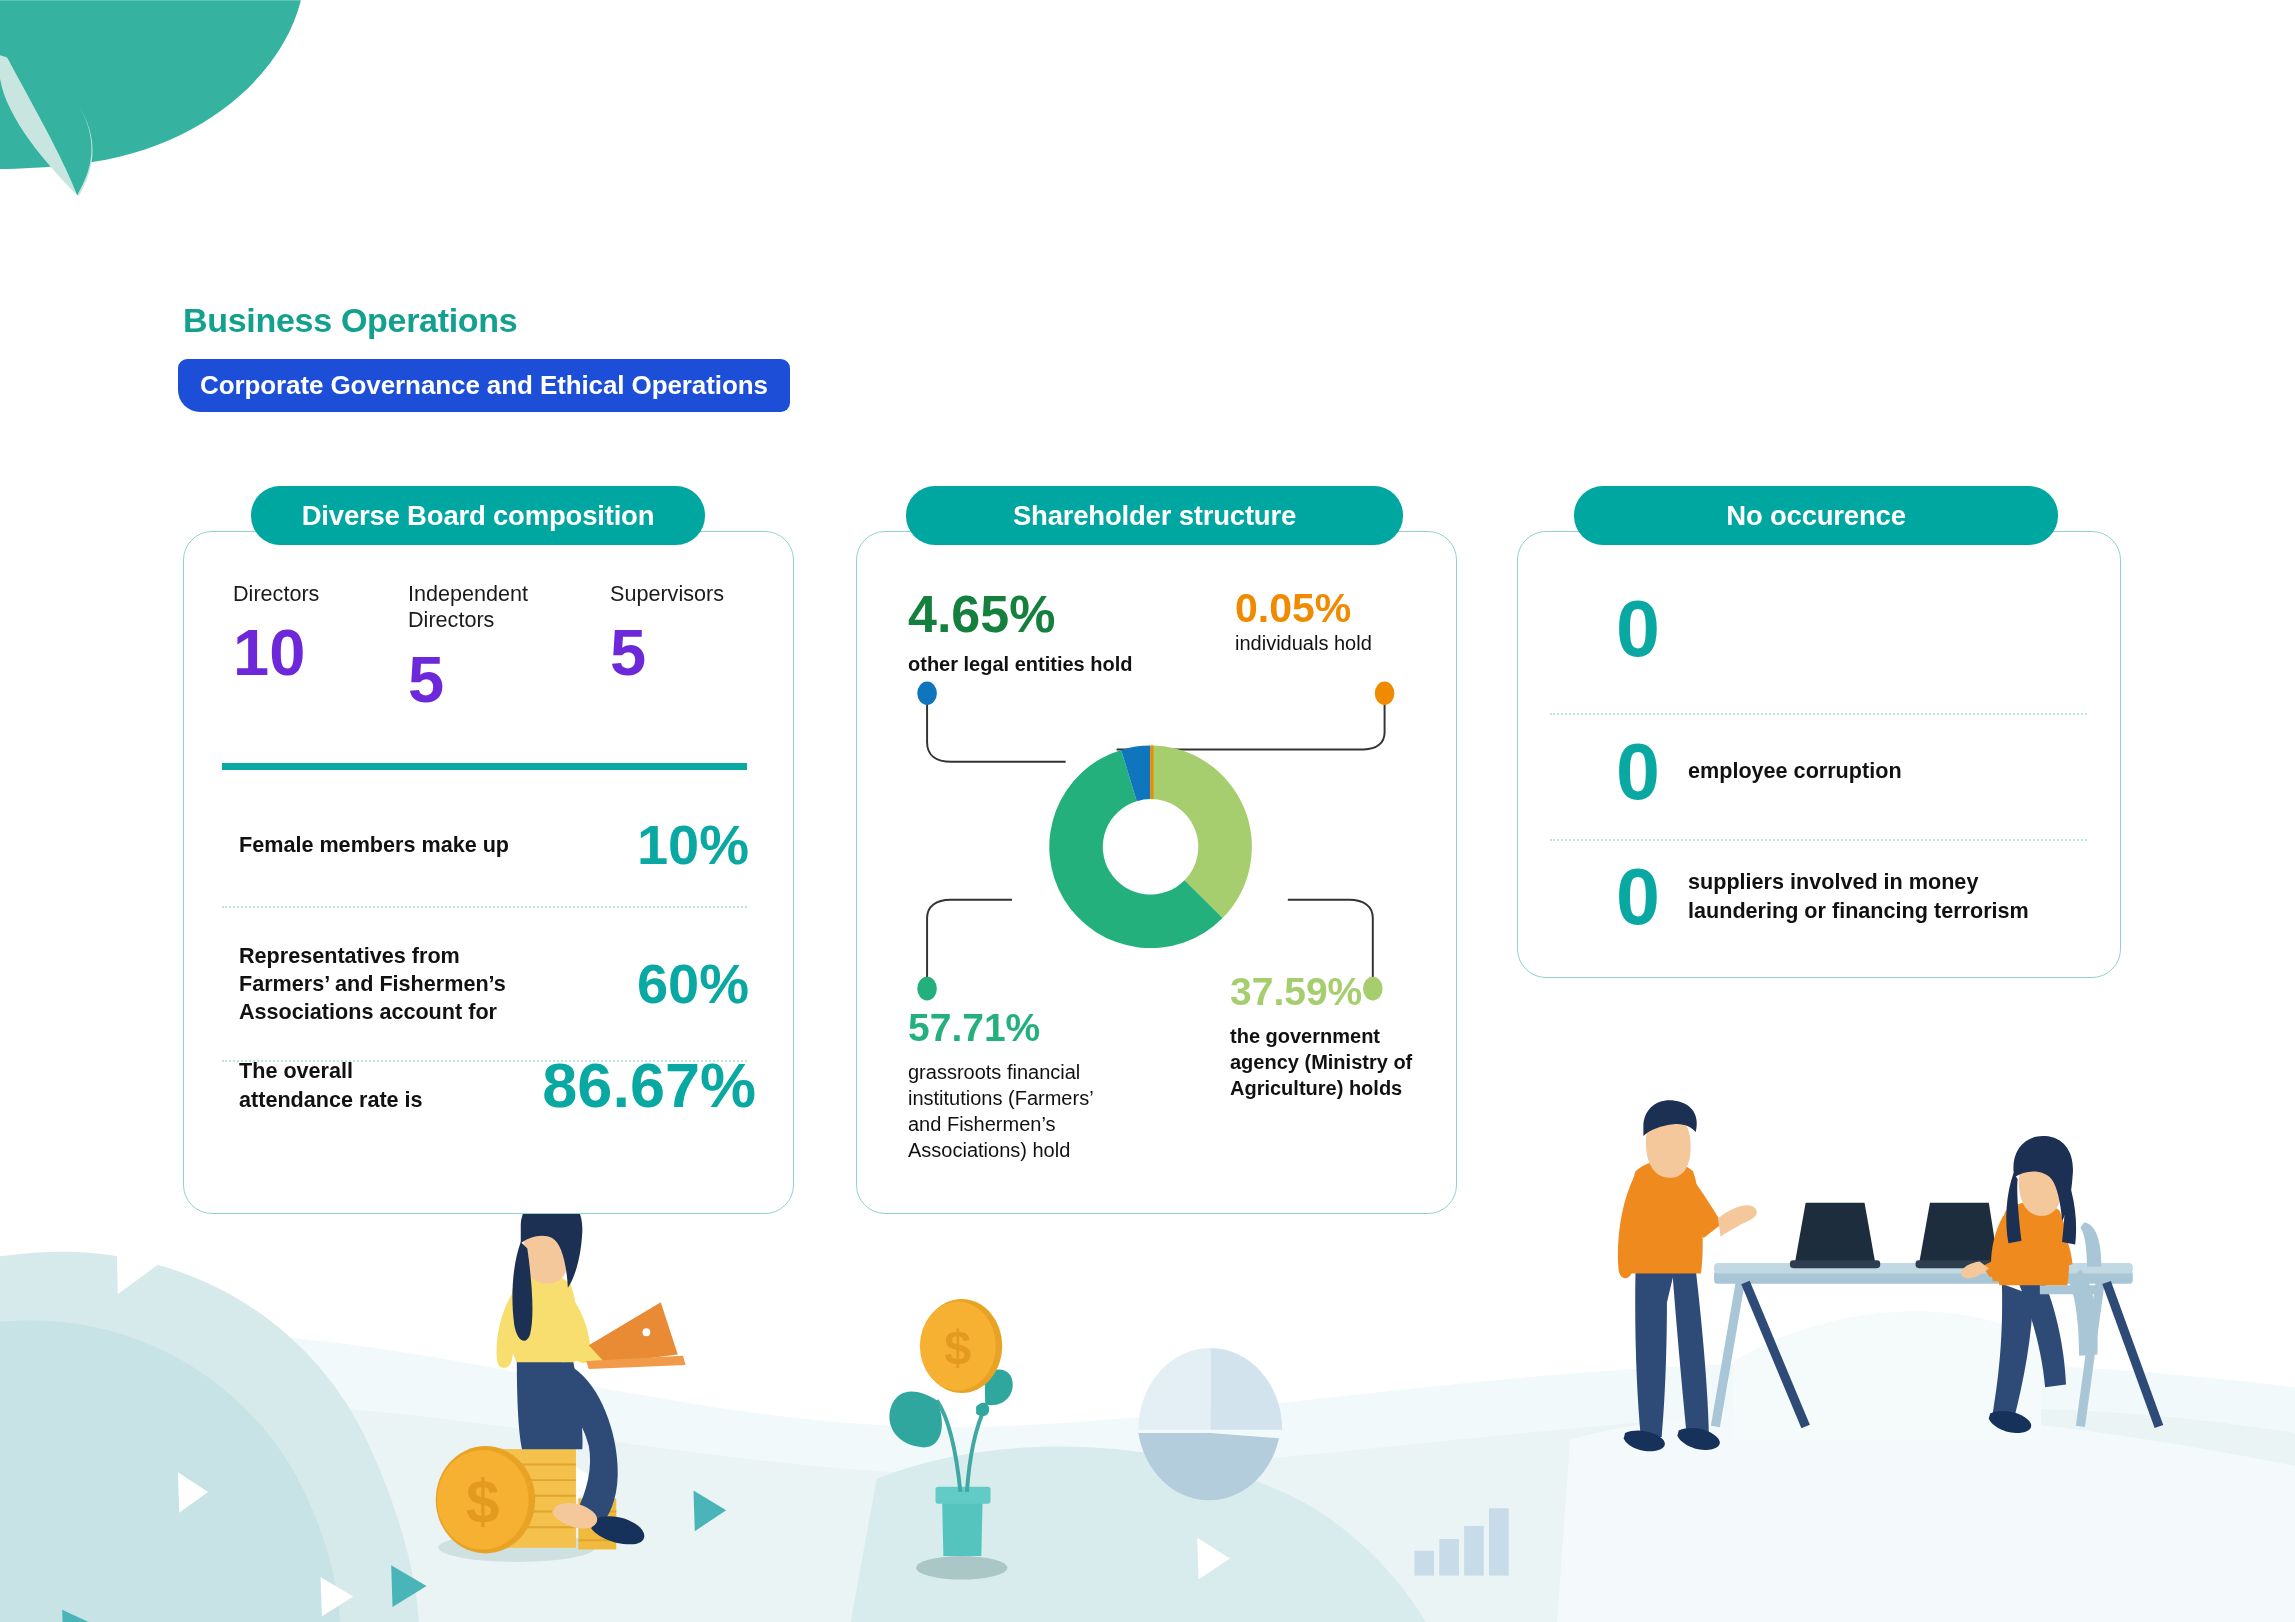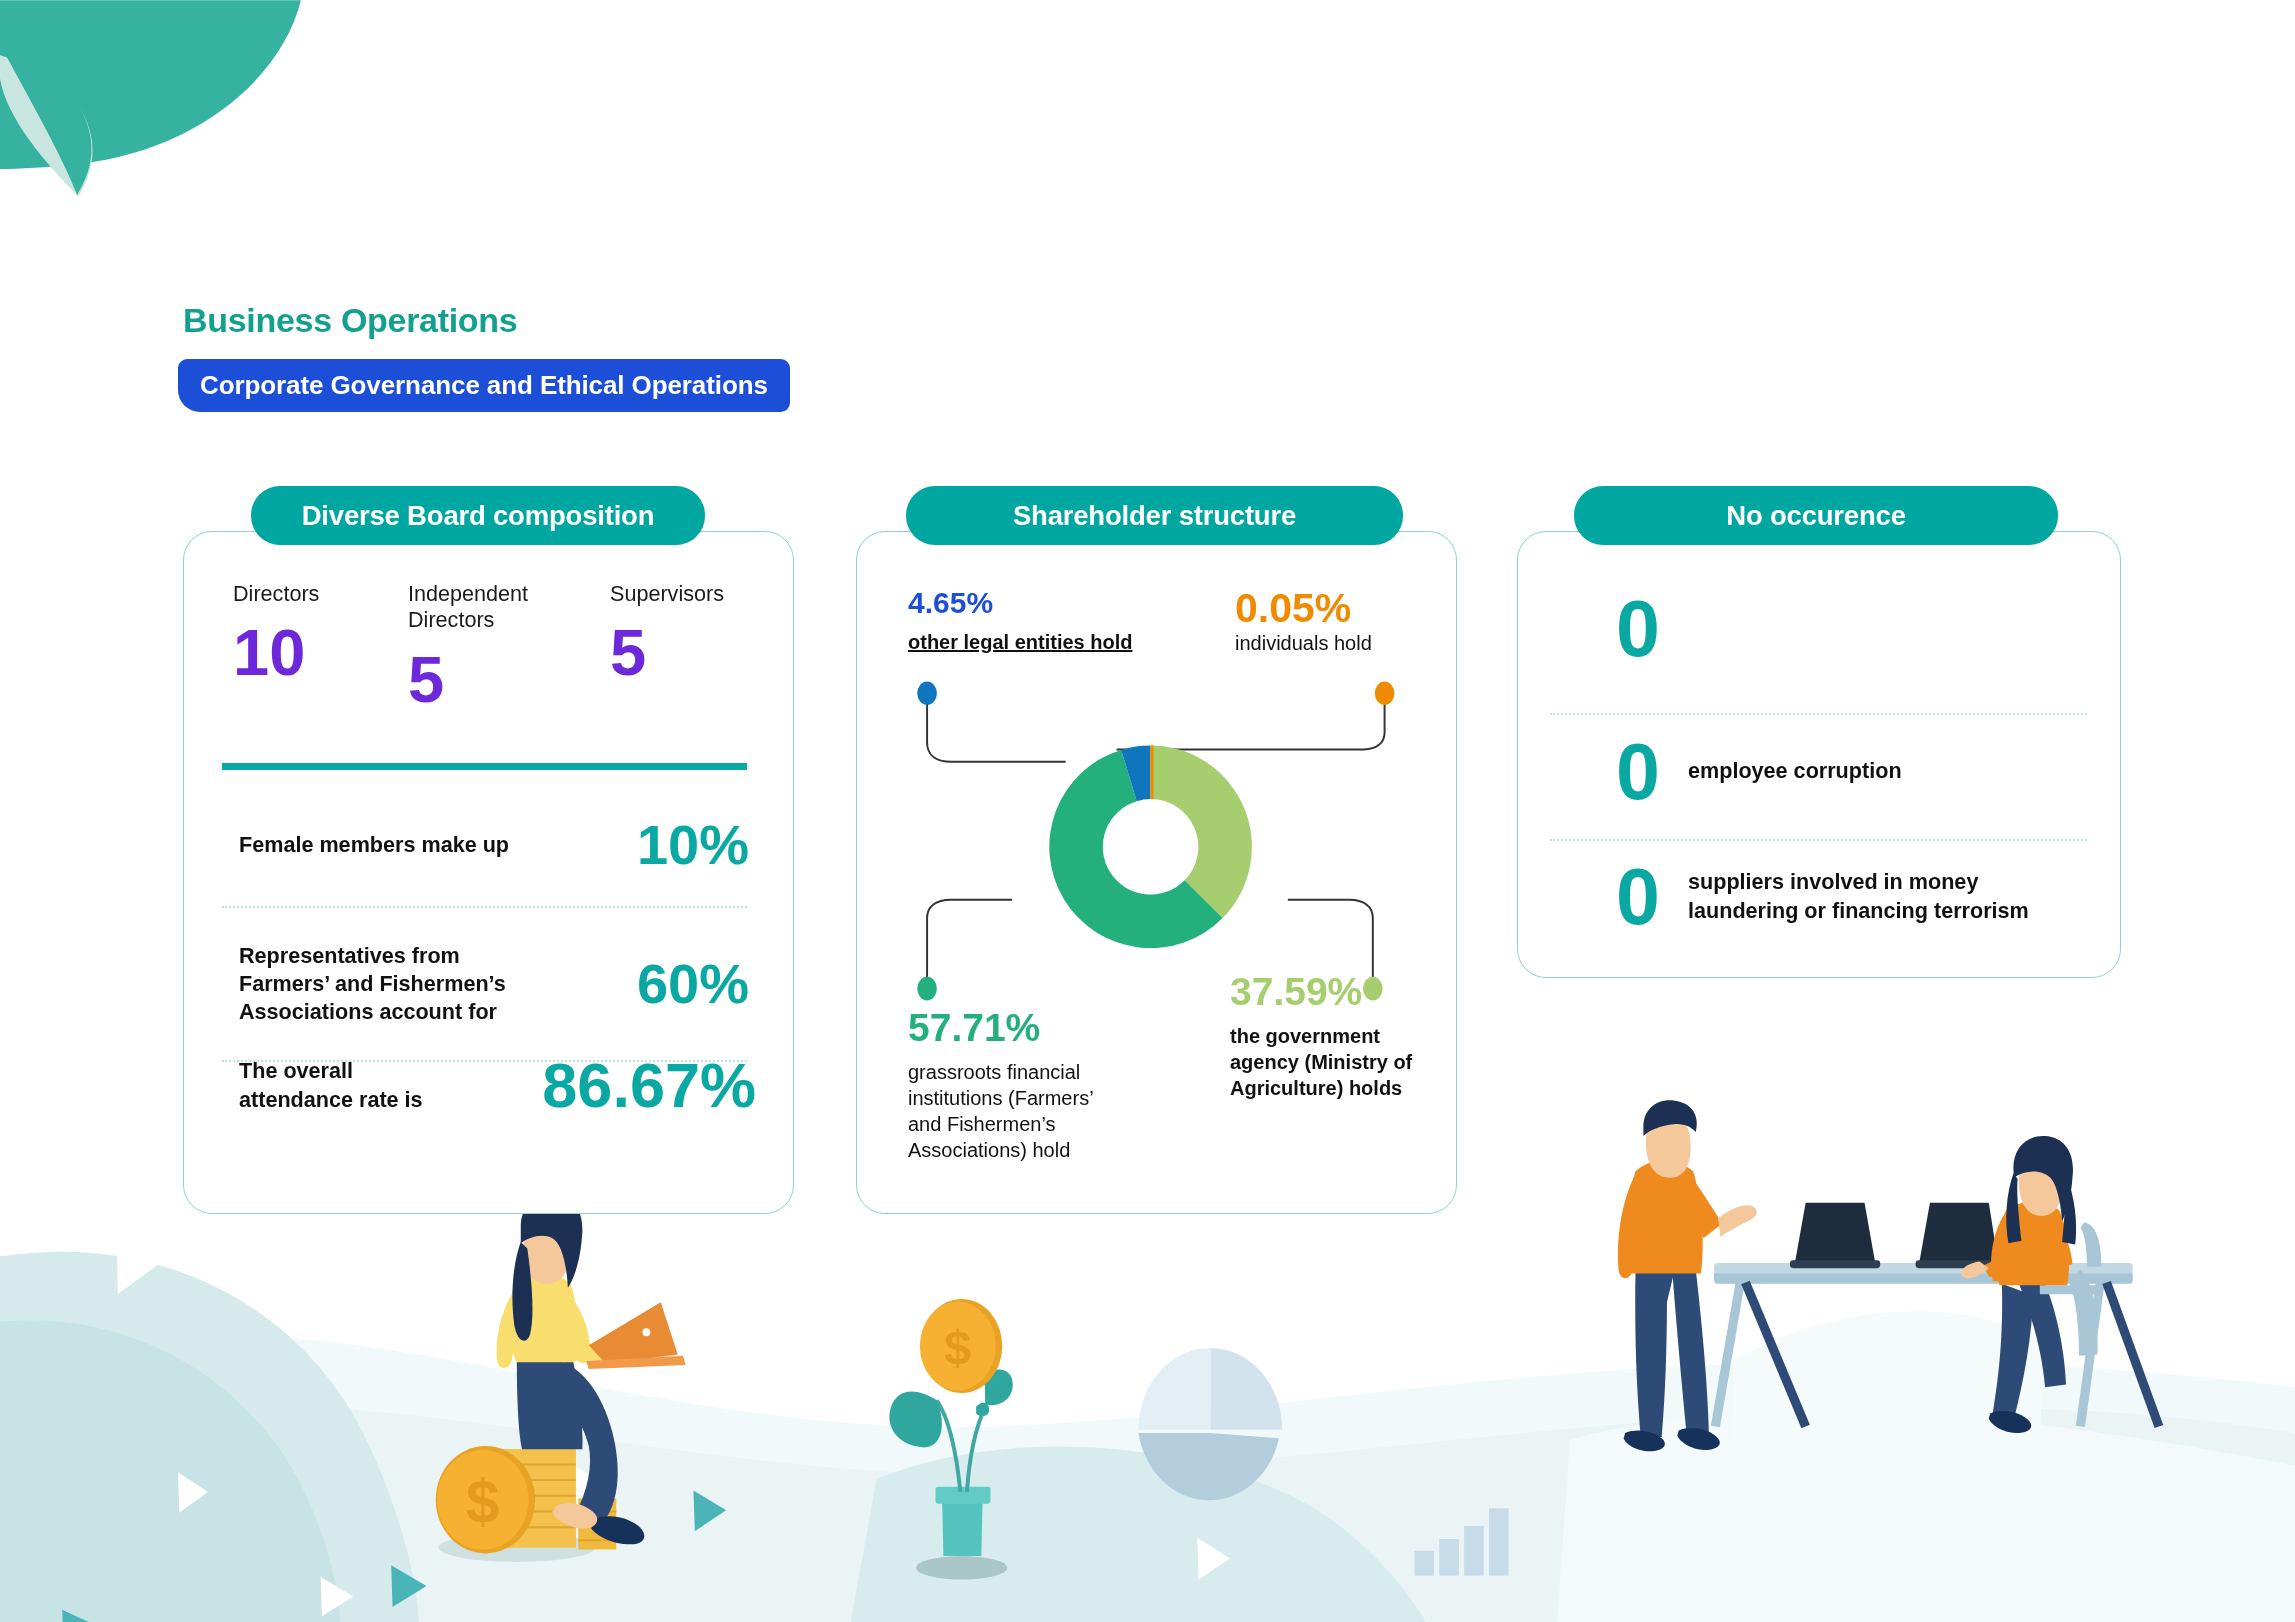--- a/index.html
+++ b/index.html
@@ -241,22 +241,22 @@
 
 <div class="stat-row" style="left:239px;top:1054px;width:517px;justify-content:space-between;">
   <div class="stat-label" style="width:216px;">The overall attendance rate is</div>
   <div class="stat-value" style="font-size:63px;">86.67%</div>
 </div>
 
 <div class="card" id="card2"></div>
 <div class="card-pill" id="card2-pill">Shareholder structure</div>
 
 <div style="position:absolute;left:908px;top:588px;width:275px;">
-  <div class="pct-big" style="font-size:30px;color:#1d4ed8;">4.65%</div>
-  <div class="pct-sub" style="margin-top:10.5px;font-weight:bold;text-decoration:underline;">other legal entities hold</div>
+  <div class="pct-big" style="font-size:52px;color:#15803d;">4.65%</div>
+  <div class="pct-sub" style="margin-top:10.5px;font-weight:bold;">other legal entities hold</div>
 </div>
 
 <div style="position:absolute;left:1235px;top:588px;width:209px;">
   <div class="pct-big" style="font-size:41px;color:#f08a00;">0.05%</div>
   <div class="pct-sub" style="margin-top:1px;">individuals hold</div>
 </div>
 
 <div style="position:absolute;left:908px;top:1008px;width:216px;">
   <div class="pct-big" style="font-size:39px;color:#23b07d;">57.71%</div>
   <div class="pct-sub" style="margin-top:11.8px;">grassroots financial institutions (Farmers’ and Fishermen’s Associations) hold</div>

